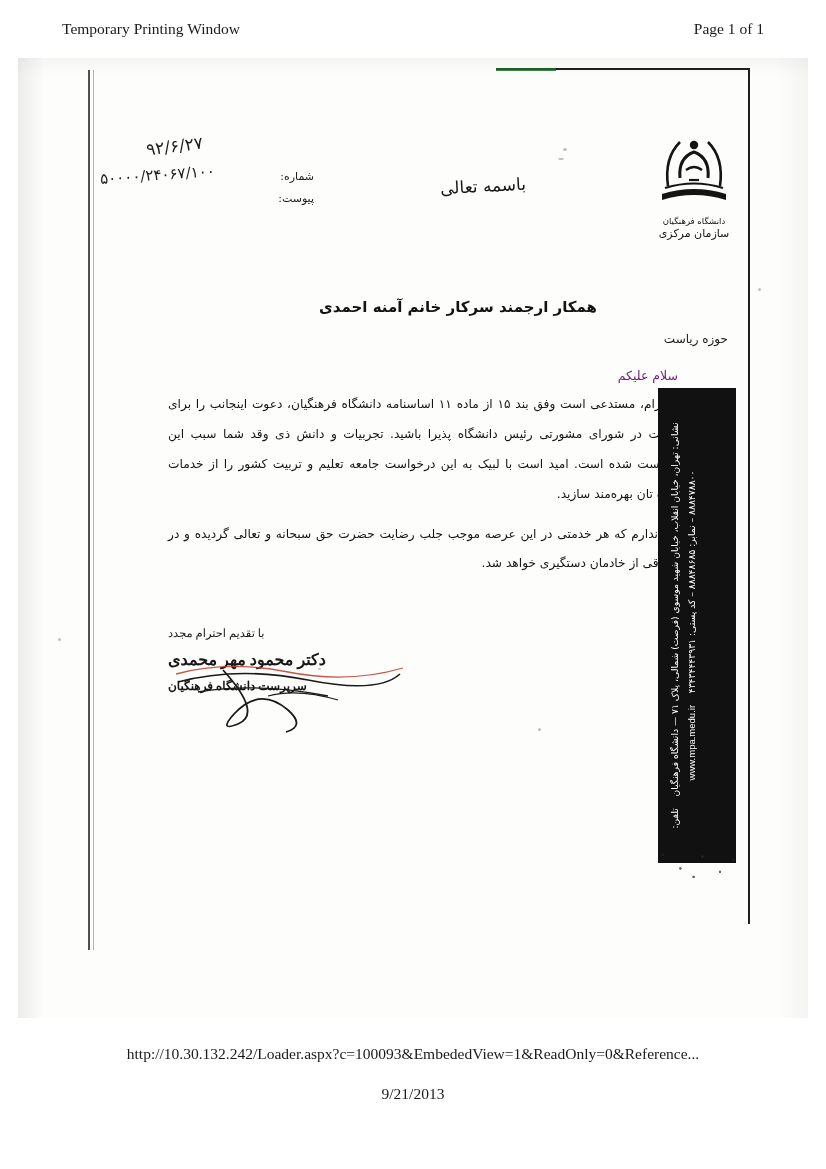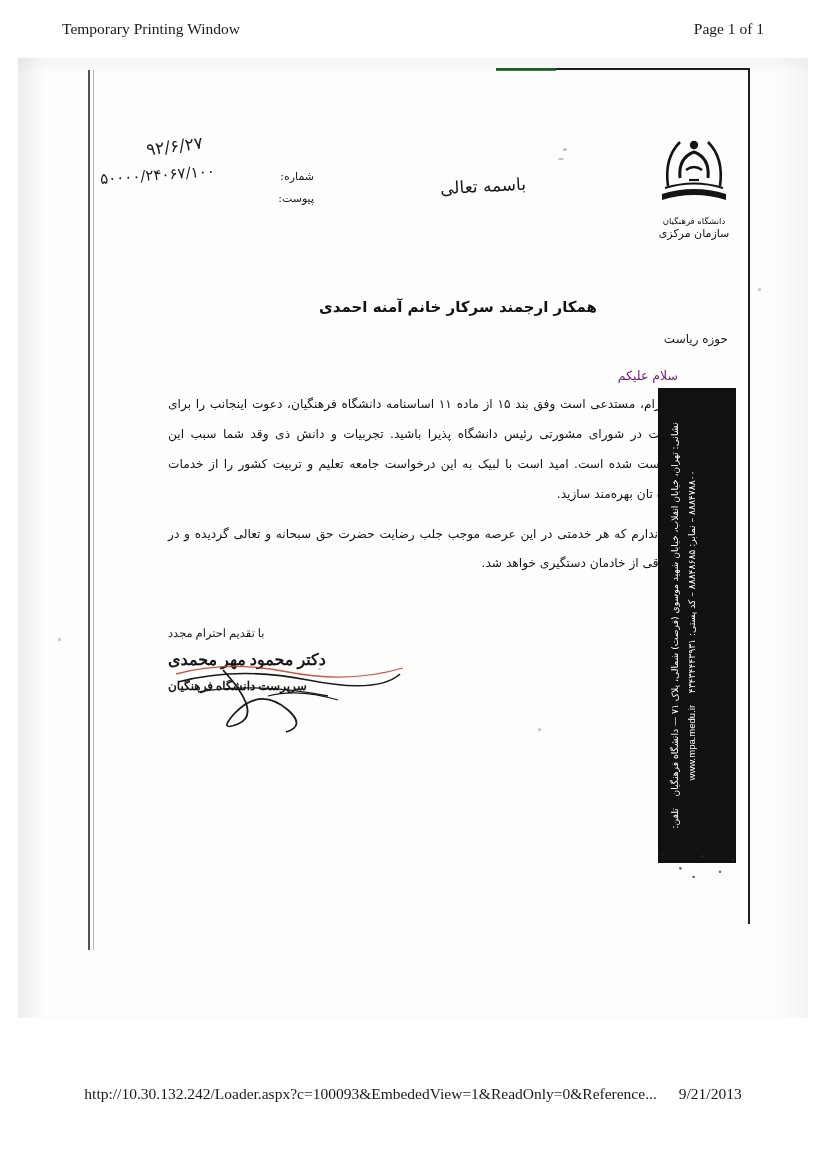--- a/index.html
+++ b/index.html
@@ -36,20 +36,21 @@
     position: absolute;
     bottom: 66px;
     left: 0;
     width: 826px;
     display: flex;
     justify-content: center;
     align-items: center;
     gap: 22px;
     font-size: 15.5px;
     color: #1a1a1a;
+    flex-direction: column;
   }
 
   
   .scan {
     position: absolute;
     top: 58px;
     left: 18px;
     width: 790px;
     height: 960px;
     background: #fdfdfb;

